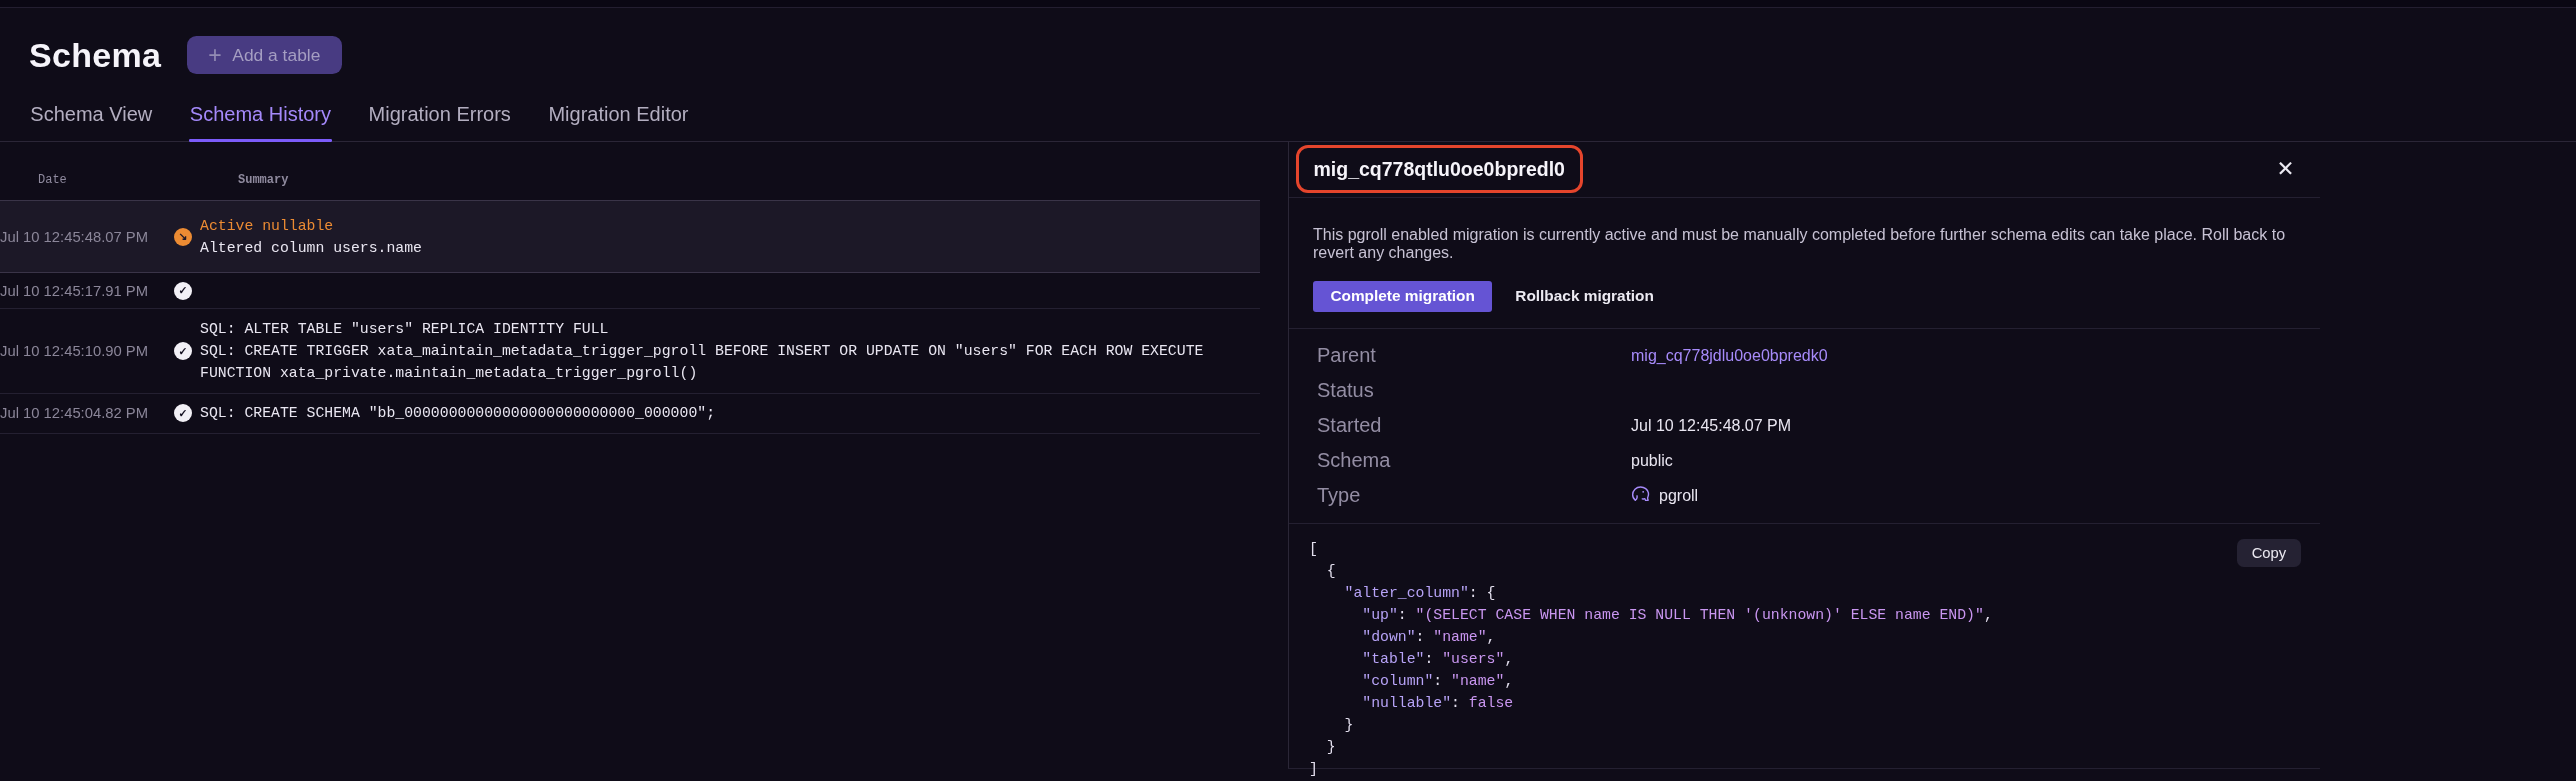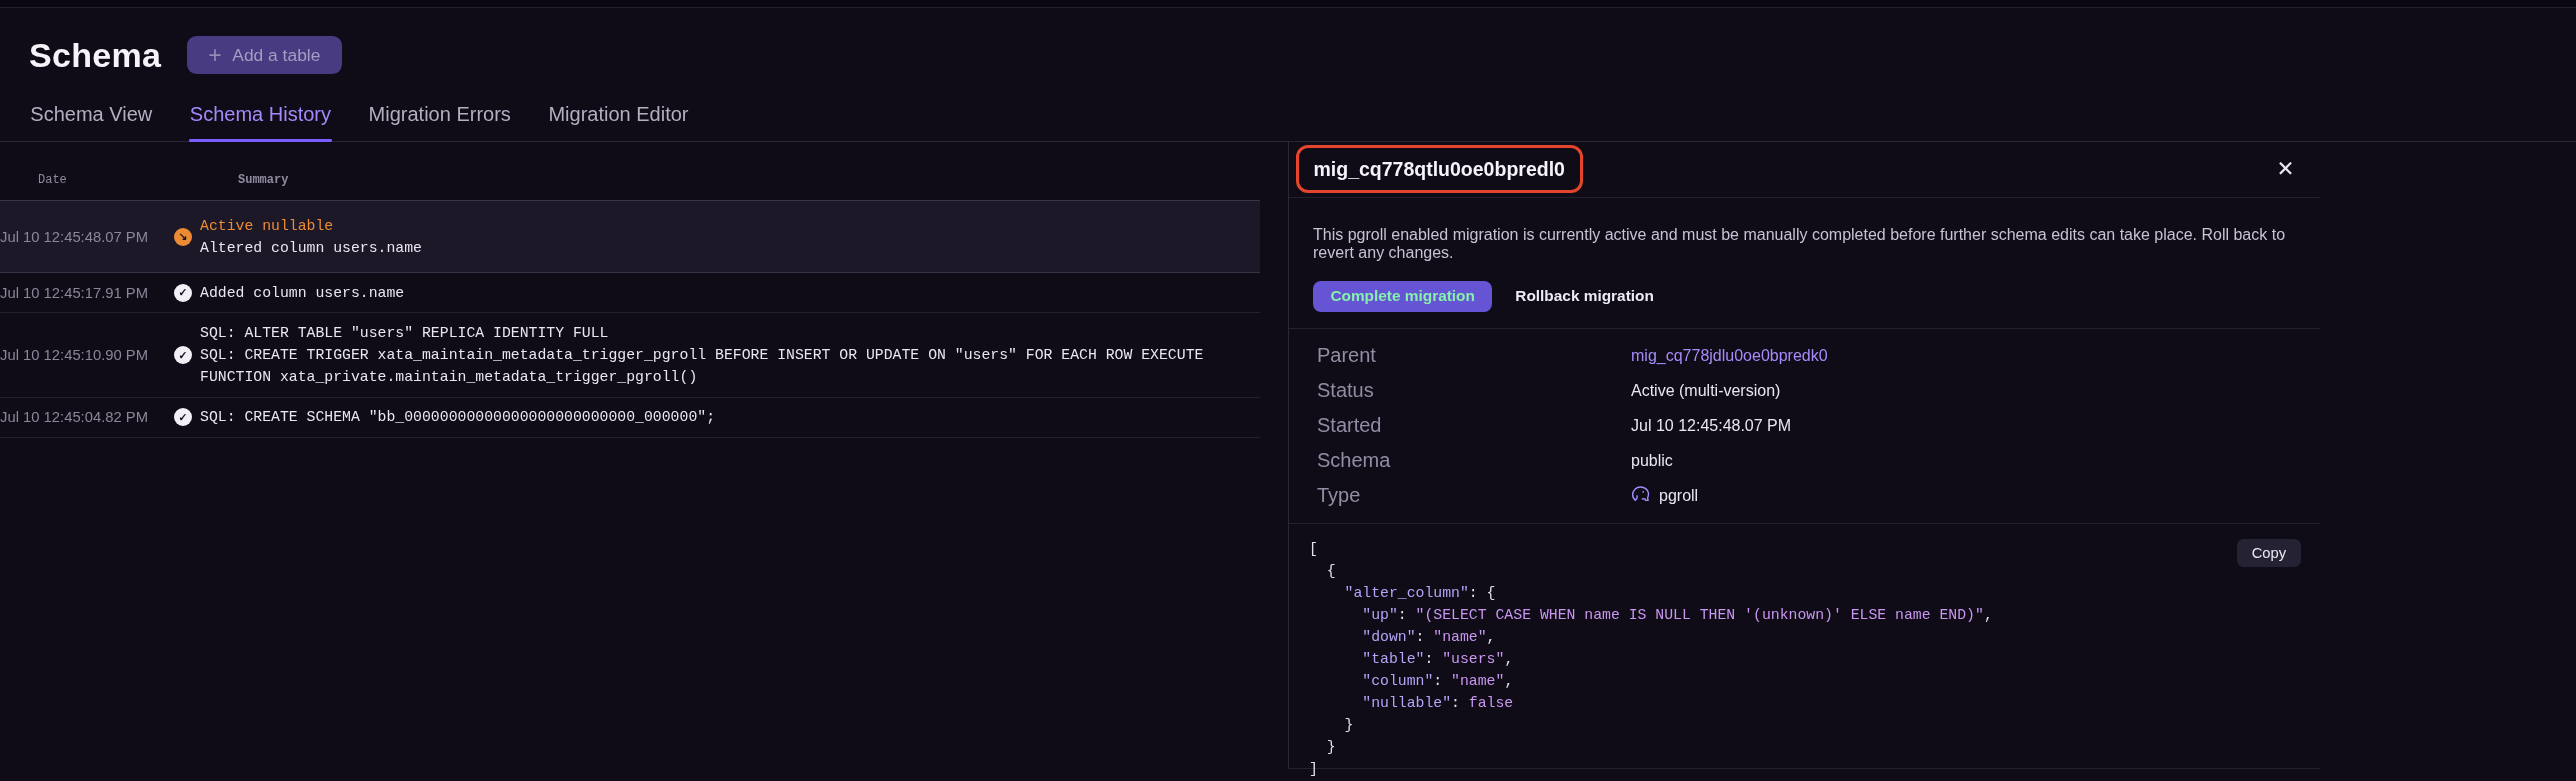--- a/index.html
+++ b/index.html
@@ -46,21 +46,21 @@
             border-left:1.3px solid #2b2737; border-bottom:0.7px solid #242031; }
   .detail-header { height:56px; display:flex; align-items:center; padding:0 25.5px 0 6.7px;
                    border-bottom:0.7px solid #242031; }
   .annotation-box { border:3.4px solid #e5452c; border-radius:12px; padding:9.4px 14.8px; }
   .mig-id { font-size:19.5px; font-weight:bold; color:#f6f4fa; }
   .close-x { margin-left:auto; font-size:21.5px; color:#eceaf2; cursor:pointer; line-height:1; }
 
   .detail-desc { padding:28px 27px 16px 24px; border-bottom:0.7px solid #242031; }
   .detail-desc p { font-size:16px; color:#c7c2d4; }
   .actions { display:flex; align-items:center; gap:23px; margin-top:19px; }
-  .btn-primary { background:#6554d4; color:#86efac; border:none; border-radius:8px; height:31px;
+  .btn-primary { background:#6554d4; color:#ffffff; border:none; border-radius:3px; height:31px;
                  padding:0 17.4px; font-size:15.4px; font-weight:bold; font-family:inherit; cursor:pointer; }
   .btn-ghost { background:none; border:none; color:#eceaf2; font-size:15.4px; font-weight:bold;
                font-family:inherit; cursor:pointer; }
 
   .fields { padding:9.4px 0; border-bottom:0.7px solid #242031; }
   .field-row { display:grid; grid-template-columns:314px 1fr; align-items:center; height:35px; padding-left:28px; }
   .field-label { color:#938da3; font-size:20px; }
   .field-value { color:#e9e6f1; font-size:16px; display:flex; align-items:center; gap:8px;text-align:right; }
   .field-value.link { color:#a78bfa; cursor:pointer; }
 
@@ -109,23 +109,20 @@
           <div class="cell-summary">
             <div class="status-active">Active nullable</div>
             <div class="sum-line">Altered column users.name</div>
           </div>
         </div>
         <div class="grid-row hrow">
           <span class="cell-date">Jul 10 12:45:17.91 PM</span>
           <span>
             <span class="circle white">✓</span>
           </span>
-          <div class="cell-summary">
-            <div class="sum-line">Added column users.name</div>
-          </div>
         </div>
         <div class="grid-row hrow">
           <span class="cell-date">Jul 10 12:45:10.90 PM</span>
           <span>
             <span class="circle white">✓</span>
           </span>
           <div class="cell-summary">
             <div class="sum-line">SQL: ALTER TABLE "users" REPLICA IDENTITY FULL</div>
             <div class="sum-line">SQL: CREATE TRIGGER xata_maintain_metadata_trigger_pgroll BEFORE INSERT OR UPDATE ON "users" FOR EACH ROW EXECUTE FUNCTION xata_private.maintain_metadata_trigger_pgroll()</div>
           </div>
@@ -159,21 +156,20 @@
       </div>
     </div>
 
     <div class="fields" id="fields">
         <div class="field-row">
           <span class="field-label">Parent</span>
           <span class="field-value link">mig_cq778jdlu0oe0bpredk0</span>
         </div>
         <div class="field-row">
           <span class="field-label">Status</span>
-          <span class="field-value">Active (multi-version)</span>
         </div>
         <div class="field-row">
           <span class="field-label">Started</span>
           <span class="field-value">Jul 10 12:45:48.07 PM</span>
         </div>
         <div class="field-row">
           <span class="field-label">Schema</span>
           <span class="field-value">public</span>
         </div>
         <div class="field-row">

